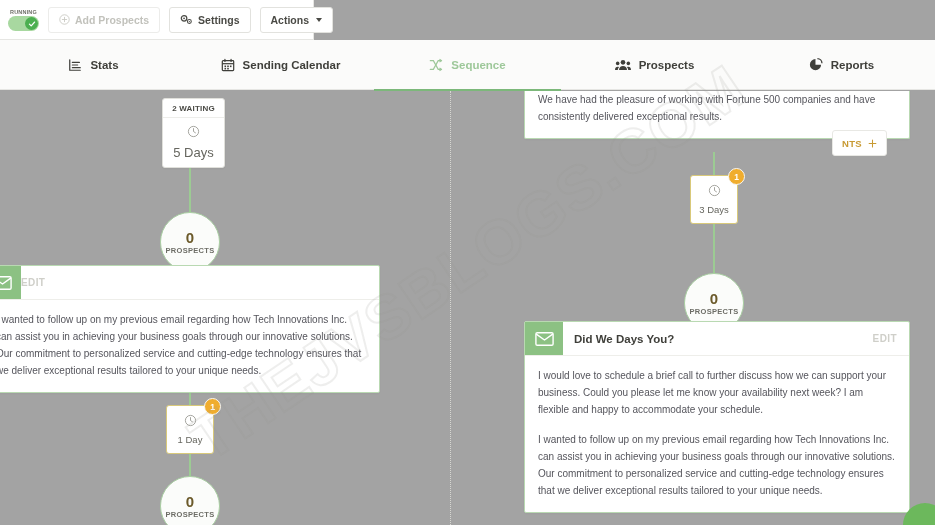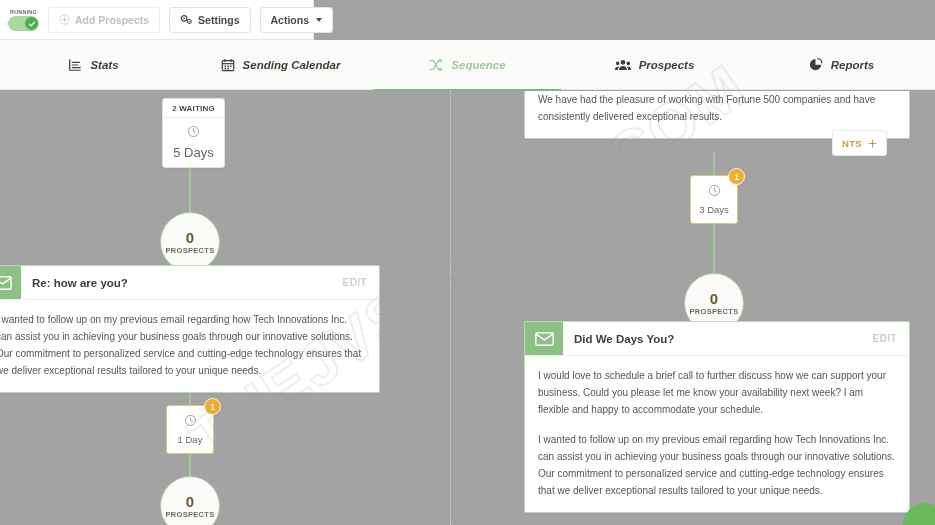--- a/index.html
+++ b/index.html
@@ -99,21 +99,20 @@
   .navbar {
     position: absolute;
     top: 40px; left: 0;
     width: 935px;
     height: 50px;
     background: #fbfbfa;
     border-bottom: 1px solid #e6e6e3;
     display: flex;
     align-items: flex-start;
     z-index: 4;
-    font-style: italic;
   }
   .nav-tab {
     flex: 1 1 0;
     height: 50px;
     display: flex;
     align-items: center;
     justify-content: center;
     gap: 8px;
     font-size: 11.5px;
     font-weight: bold;
@@ -502,21 +501,20 @@
     </div>
 
     <div class="card" style="left:-18px; top:174px; width:398px;">
       <div class="card-head">
         <div class="env">
           <svg width="19" height="14" viewBox="0 0 20 15">
             <rect x="0.8" y="0.8" width="18.4" height="13.4" rx="1.4" fill="none" stroke="#ffffff" stroke-width="1.5"></rect>
             <path d="M1.6 2.6 L10 8.6 L18.4 2.6" fill="none" stroke="#ffffff" stroke-width="1.5" stroke-linecap="round" stroke-linejoin="round"></path>
           </svg>
         </div>
-        <div class="card-title">Re: how are you?</div>
         <div class="card-edit">EDIT</div>
       </div>
       <div class="card-body">
         <p>I wanted to follow up on my previous email regarding how Tech Innovations Inc. can assist you in achieving your business goals through our innovative solutions. Our commitment to personalized service and cutting-edge technology ensures that we deliver exceptional results tailored to your unique needs.</p>
       </div>
     </div>
 
     <div class="delaybox" style="left:166px; top:314px;">
       <div class="badge-num">1</div>
       <span>

